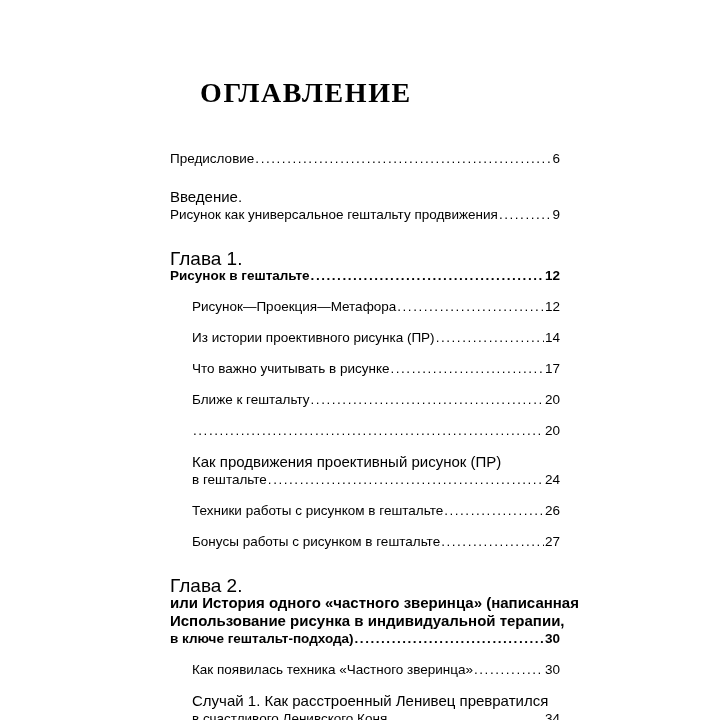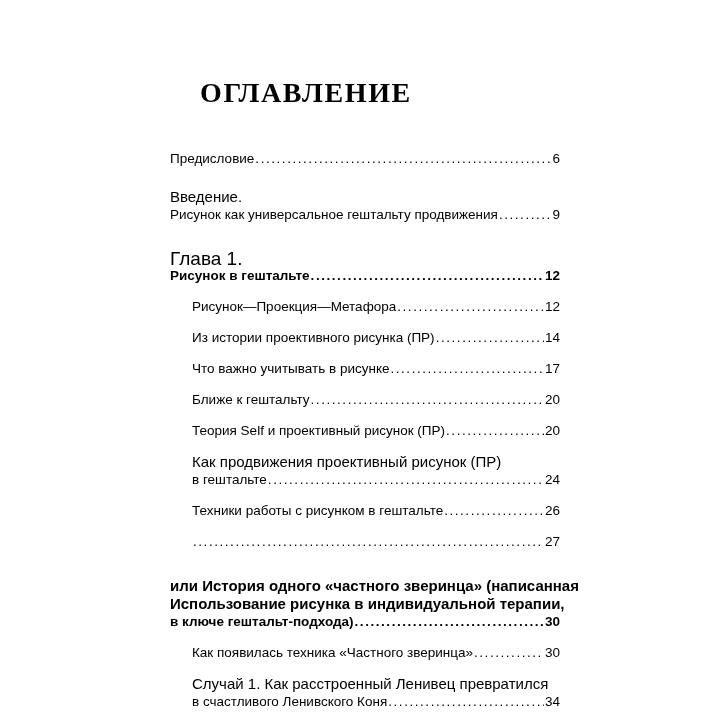--- a/index.html
+++ b/index.html
@@ -160,21 +160,20 @@
       </div>
       <div class="entry lvl-2 gap-sm">
         <div class="leader-row">
           <span class="txt">Ближе к гештальту</span>
           <span class="dots">............................................................................................................................................</span>
           <span class="pg">20</span>
         </div>
       </div>
       <div class="entry lvl-2 gap-sm">
         <div class="leader-row">
-          <span class="txt">Теория Self и проективный рисунок (ПР)</span>
           <span class="dots">............................................................................................................................................</span>
           <span class="pg">20</span>
         </div>
       </div>
       <div class="entry lvl-2 gap-sm">
         <div class="plain-line">Как продвижения проективный рисунок (ПР)</div>
         <div class="leader-row">
           <span class="txt">в гештальте</span>
           <span class="dots">............................................................................................................................................</span>
           <span class="pg">24</span>
@@ -182,25 +181,27 @@
       </div>
       <div class="entry lvl-2 gap-sm">
         <div class="leader-row">
           <span class="txt">Техники работы с рисунком в гештальте</span>
           <span class="dots">............................................................................................................................................</span>
           <span class="pg">26</span>
         </div>
       </div>
       <div class="entry lvl-2 gap-sm">
         <div class="leader-row">
+          <span class="txt">Бонусы работы с рисунком в гештальте</span>
           <span class="dots">............................................................................................................................................</span>
           <span class="pg">27</span>
         </div>
       </div>
       <div class="entry lvl-1 gap-lg">
+        <div class="chapter-label">Глава 2.</div>
         <div class="plain-line fs-bold">или История одного «частного зверинца» (написанная</div>
         <div class="plain-line fs-bold">Использование рисунка в индивидуальной терапии,</div>
         <div class="leader-row fs-bold">
           <span class="txt">в ключе гештальт-подхода)</span>
           <span class="dots">............................................................................................................................................</span>
           <span class="pg">30</span>
         </div>
       </div>
       <div class="entry lvl-2 gap-sm">
         <div class="leader-row">

